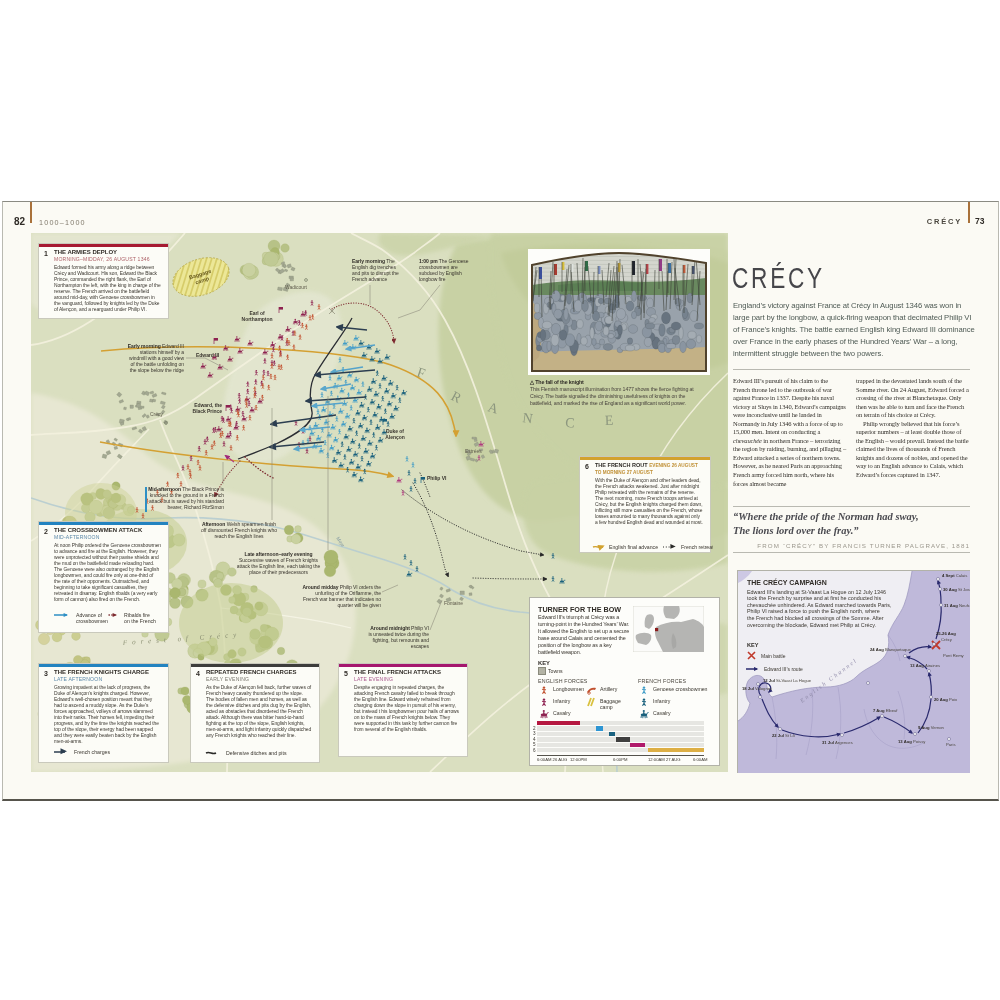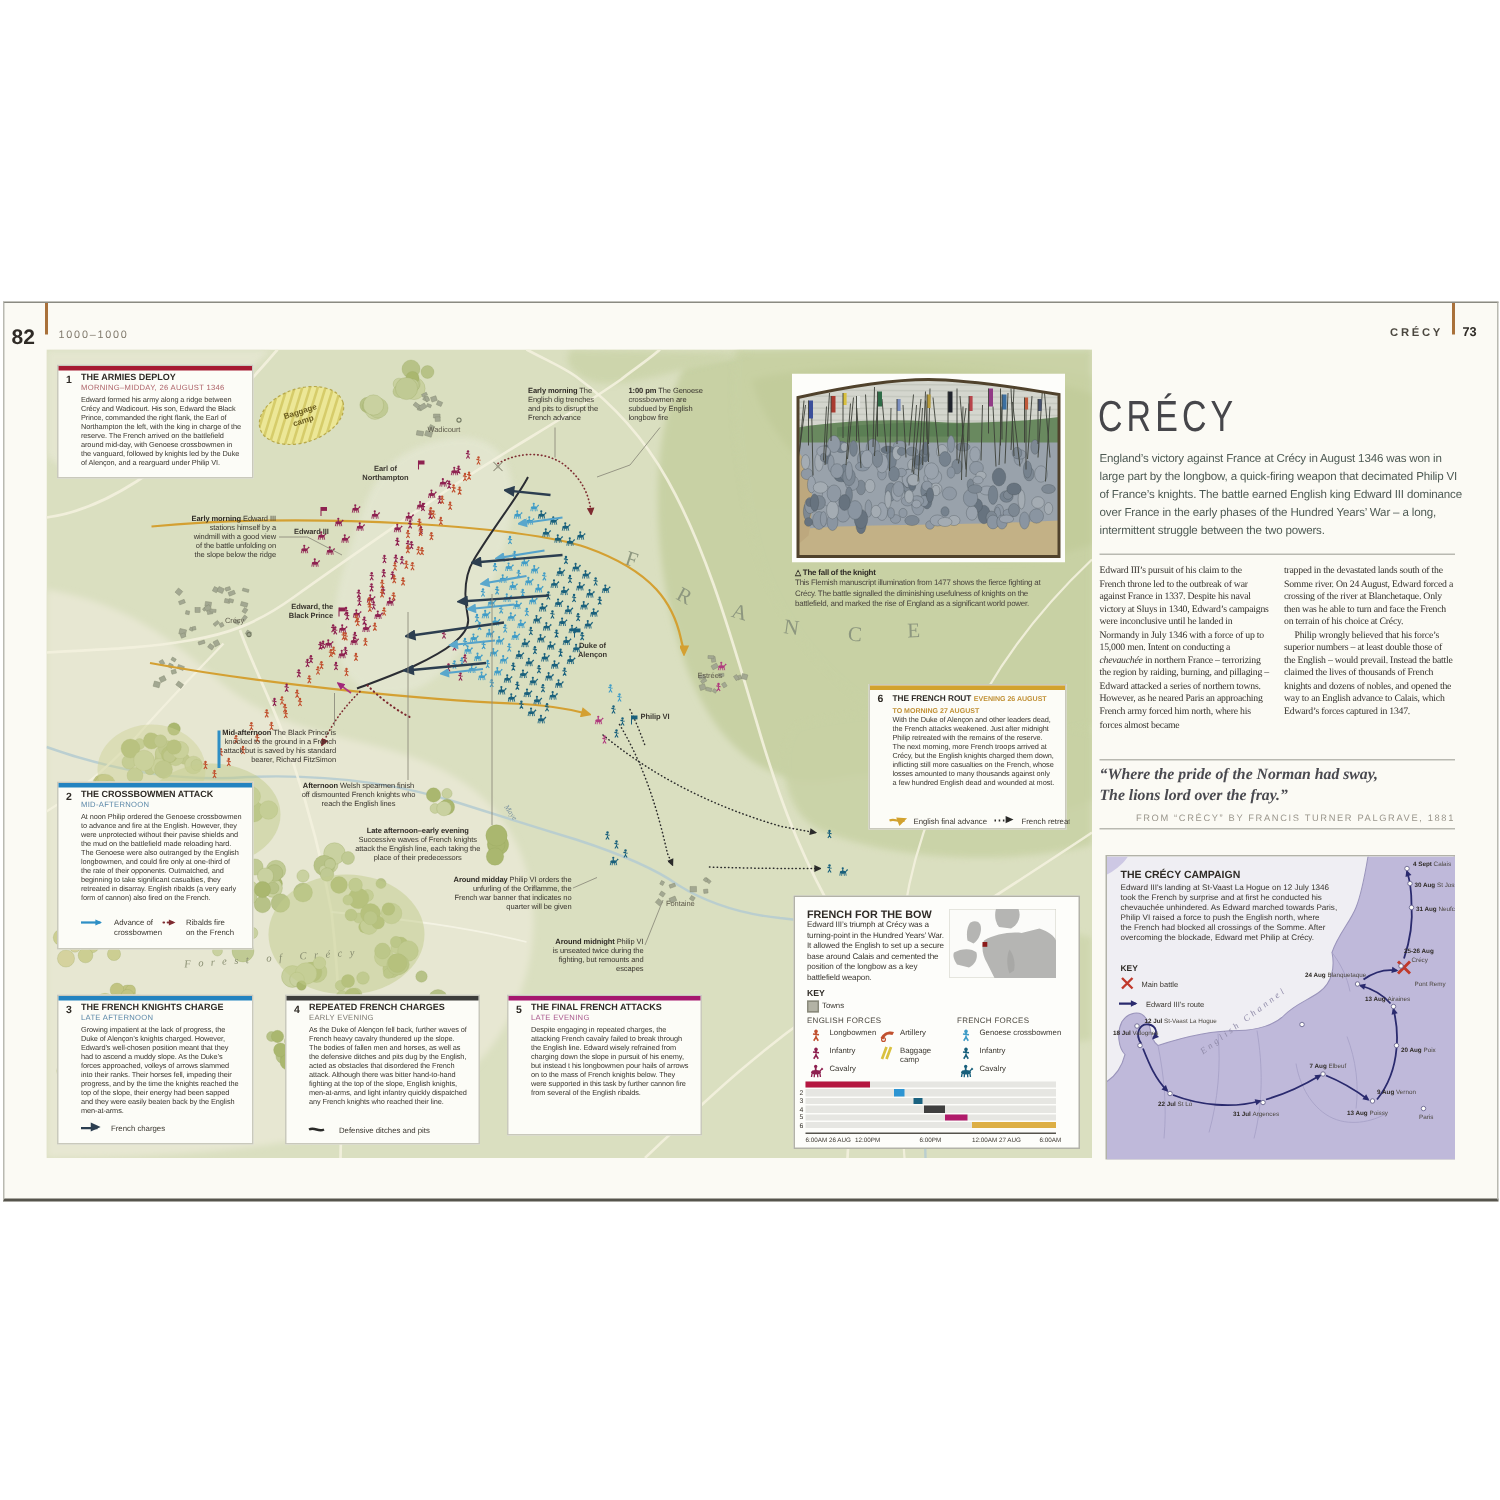--- a/index.html
+++ b/index.html
@@ -5,21 +5,21 @@
 .box{position:absolute;background:#fcfcf7;border:0.5px solid #c9c9bc;box-sizing:border-box;}
 .bar{position:absolute;left:0;top:0;width:100%;height:2.5px;}
 .bh{font-size:6px;font-weight:bold;color:#2f2b26;letter-spacing:0;}
 .bs{font-size:5.1px;letter-spacing:0.2px;}
 .bt{font-size:4.9px;line-height:5.95px;color:#3a362f;letter-spacing:-0.05px;}
 .num{position:absolute;left:5px;top:6px;font-size:7px;font-weight:bold;color:#2f2b26;}
 .ann{position:absolute;font-size:5px;line-height:6px;color:#3a362f;letter-spacing:-0.05px;}
 .ann b{color:#2f2b26;}
 </style></head><body>
 <div class="abs" style="left:2px;top:201px;width:995px;height:597px;background:#fbfaf4;border-top:1px solid #8a8a82;border-left:1px solid #b9b9b1;border-right:1px solid #b9b9b1;border-bottom:2px solid #56544c;"></div>
-<div class="abs" style="left:6px;top:216px;width:19px;text-align:center;font-size:14px;font-weight:bold;color:#2f2b26;">82</div>
+<div class="abs" style="left:6px;top:216px;width:19px;text-align:right;font-size:10px;font-weight:bold;color:#2f2b26;">82</div>
 <div class="abs" style="left:30px;top:202px;width:1.5px;height:21px;background:#a9713a;"></div>
 <div class="abs" style="left:39px;top:217.5px;font-size:7.2px;letter-spacing:1.2px;color:#827b6d;">1000–1000</div>
 <div class="abs" style="left:880px;top:217px;width:82px;text-align:right;font-size:7.5px;letter-spacing:1.8px;font-weight:bold;color:#4a463e;">CRÉCY</div>
 <div class="abs" style="left:968px;top:202px;width:1.5px;height:21px;background:#a9713a;"></div>
 <div class="abs" style="left:975px;top:216px;font-size:8.5px;font-weight:bold;color:#2f2b26;">73</div>
 <svg style="position:absolute;left:31px;top:233px" width="697" height="539" viewBox="0 0 697 539">
     <defs>
       <filter id="soft" x="-20%" y="-20%" width="140%" height="140%">
         <feGaussianBlur stdDeviation="2.2"></feGaussianBlur>
       </filter>
@@ -1172,21 +1172,21 @@
       <text x="132" y="80" font-size="4.2" font-weight="bold" fill="#2f2b26" font-family="Liberation Sans">24 Aug <tspan font-weight="normal" fill="#4a463e">Blanquetaque</tspan></text>
       <text x="198" y="64" font-size="4.2" font-weight="bold" fill="#2f2b26" font-family="Liberation Sans">25-26 Aug</text>
       <text x="203" y="70" font-size="4.2" fill="#4a463e" font-family="Liberation Sans">Crécy</text>
       <text x="205" y="86" font-size="4.2" fill="#4a463e" font-family="Liberation Sans">Pont Remy</text>
       <text x="206" y="36" font-size="4.2" font-weight="bold" fill="#2f2b26" font-family="Liberation Sans">31 Aug <tspan font-weight="normal" fill="#4a463e">Neufchâtel</tspan></text>
       <text x="205" y="20" font-size="4.2" font-weight="bold" fill="#2f2b26" font-family="Liberation Sans">30 Aug <tspan font-weight="normal" fill="#4a463e">St Josse</tspan></text>
       <text x="204" y="6" font-size="4.2" font-weight="bold" fill="#2f2b26" font-family="Liberation Sans">4 Sept <tspan font-weight="normal" fill="#4a463e">Calais</tspan></text>
     </svg>
   </div>
 <div class="abs" style="left:529px;top:597px;width:191px;height:169px;background:#fdfdfa;border:0.7px solid #b2b2a8;box-sizing:border-box;">
-    <div class="abs" style="left:8px;top:7px;font-size:7.2px;font-weight:bold;color:#2f2b26;">FRENCH FOR THE BOW</div>
+    <div class="abs" style="left:8px;top:7px;font-size:7.2px;font-weight:bold;color:#2f2b26;">TURNER FOR THE BOW</div>
     <div class="abs" style="left:8px;top:16px;width:92px;font-size:5.4px;line-height:6.9px;letter-spacing:-0.1px;color:#3a362f;">Edward III’s triumph at Crécy was a turning-point in the Hundred Years’ War. It allowed the English to set up a secure base around Calais and cemented the position of the longbow as a key battlefield weapon.</div>
     <svg class="abs" style="left:103px;top:8px" width="71" height="46" viewBox="0 0 71 46">
       <rect width="71" height="46" fill="#fbfbf9" stroke="#c9c9bc" stroke-width="0.6"></rect>
       <g fill="#b5b5b3">
         <path d="M31,0 L46,0 C48,5 46,10 41,13 L33,12 C30,8 30,3 31,0 Z"></path>
         <path d="M14,9 C18,7 21,9 21,13 C21,17 19,21 16,23 L12,21 C11,16 12,11 14,9 Z"></path>
         <path d="M3,29 C8,26 15,26 18,29 C19,33 17,37 13,39 L5,37 C3,34 2,31 3,29 Z"></path>
         <path d="M23,21 C30,17 40,15 48,16 L60,13 C66,15 70,18 71,21 L71,46 L30,46 L25,36 C22,31 21,25 23,21 Z"></path>
         <path d="M40,27 C43,31 44,36 43,41 L40,43 C38,38 38,31 40,27 Z" fill="#a8a8a6"></path>
       </g>

